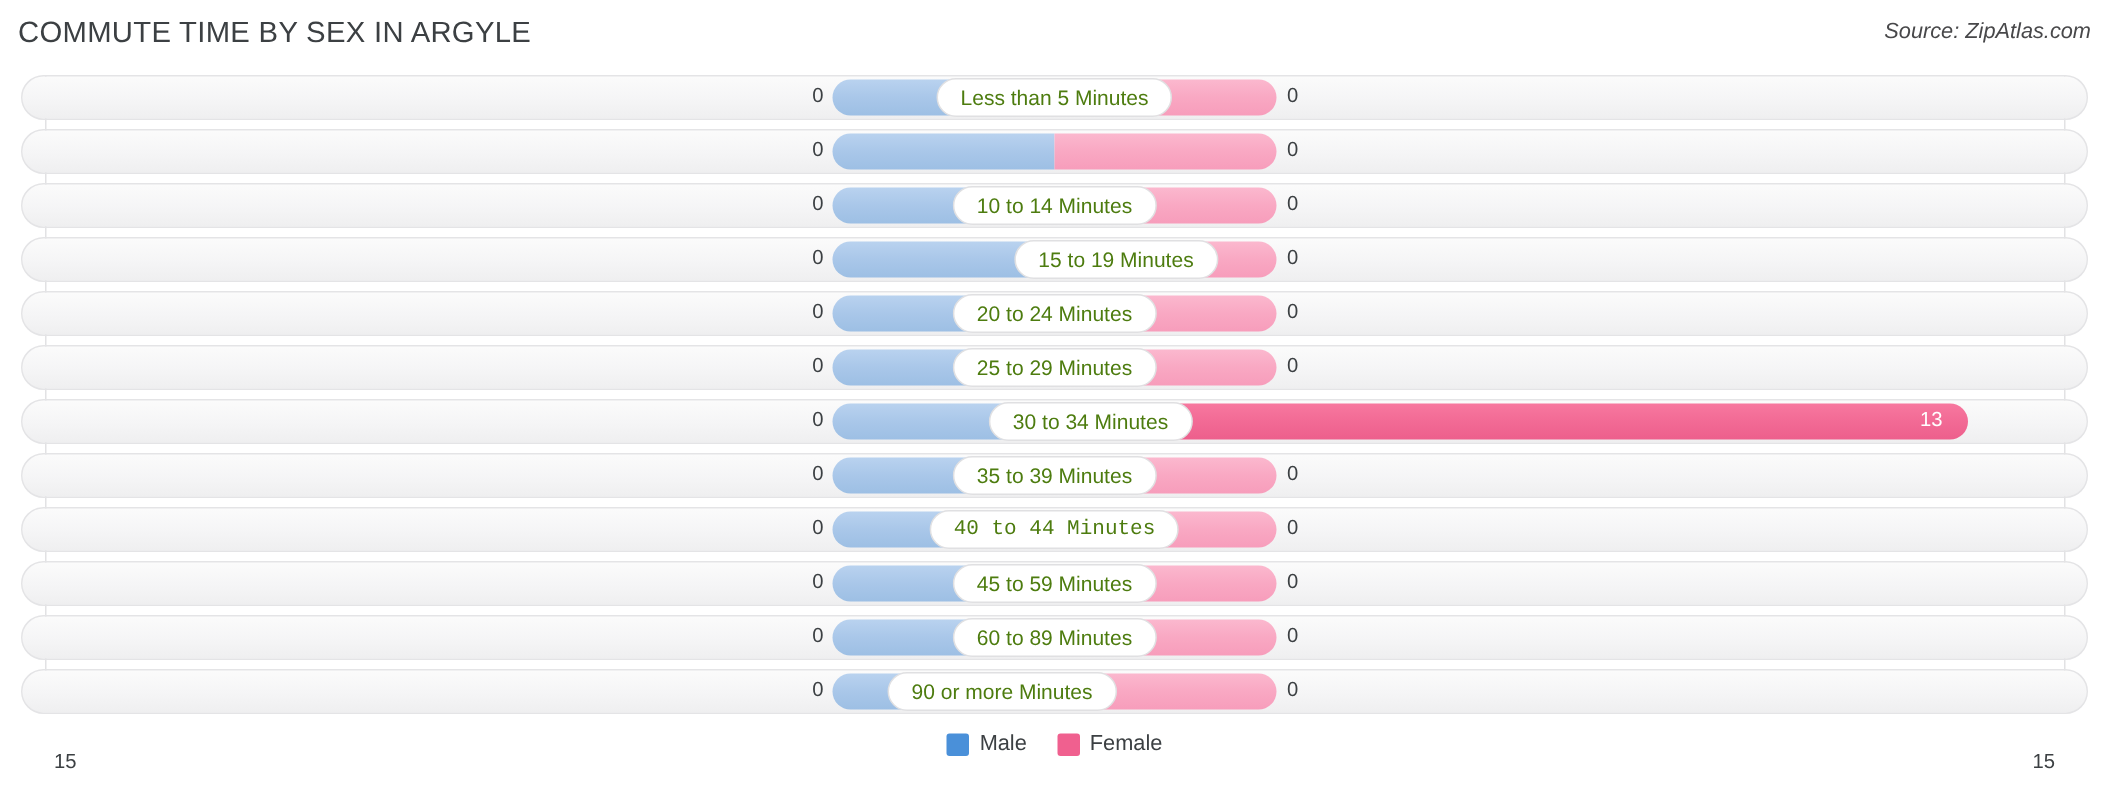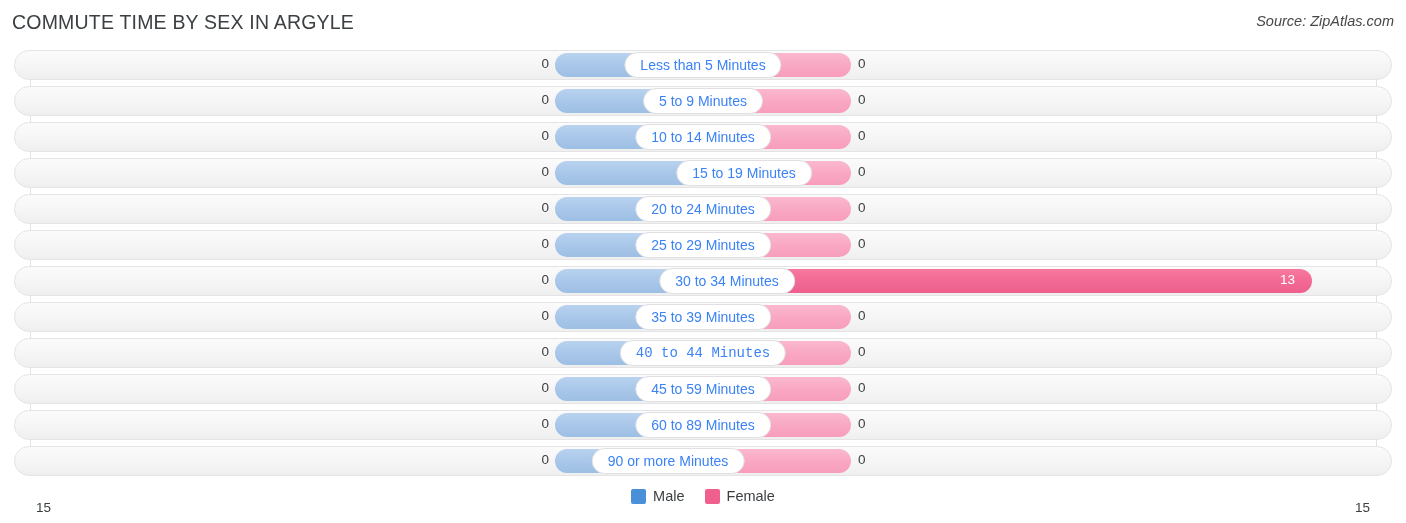--- a/index.html
+++ b/index.html
@@ -113,21 +113,21 @@
   .cat-pill {
     position: absolute;
     top: 2px;
     height: 26px;
     line-height: 25px;
     padding: 0 15px;
     background: #ffffff;
     border: 1px solid #e0e0e2;
     border-radius: 13px;
     font-size: 14px;
-    color: #3b82f6;
+    color: #4d7c0f;
     white-space: nowrap;
     transform: translateX(-50%);
     z-index: 3;
   }
 
   
   .footer {
     position: absolute;
     left: 0; top: 484px;
     width: 1406px; height: 39px;
@@ -190,21 +190,20 @@
         <div class="cat-pill" style="left: 703px;">Less than 5 Minutes</div>
       </div>
       <div class="row">
         <div class="track"></div>
         <div class="bars">
           <div class="bar male" style="left: 555px; width: 148px;"></div>
           <div class="bar female zero" style="left: 703px; width: 148px;"></div>
           <div class="val male-val" style="right: 857px;">0</div>
           <div class="val female-val" style="left: 858px;">0</div>
         </div>
-        <div class="cat-pill" style="left: 703px;">5 to 9 Minutes</div>
       </div>
       <div class="row">
         <div class="track"></div>
         <div class="bars">
           <div class="bar male" style="left: 555px; width: 148px;"></div>
           <div class="bar female zero" style="left: 703px; width: 148px;"></div>
           <div class="val male-val" style="right: 857px;">0</div>
           <div class="val female-val" style="left: 858px;">0</div>
         </div>
         <div class="cat-pill" style="left: 703px;">10 to 14 Minutes</div>

